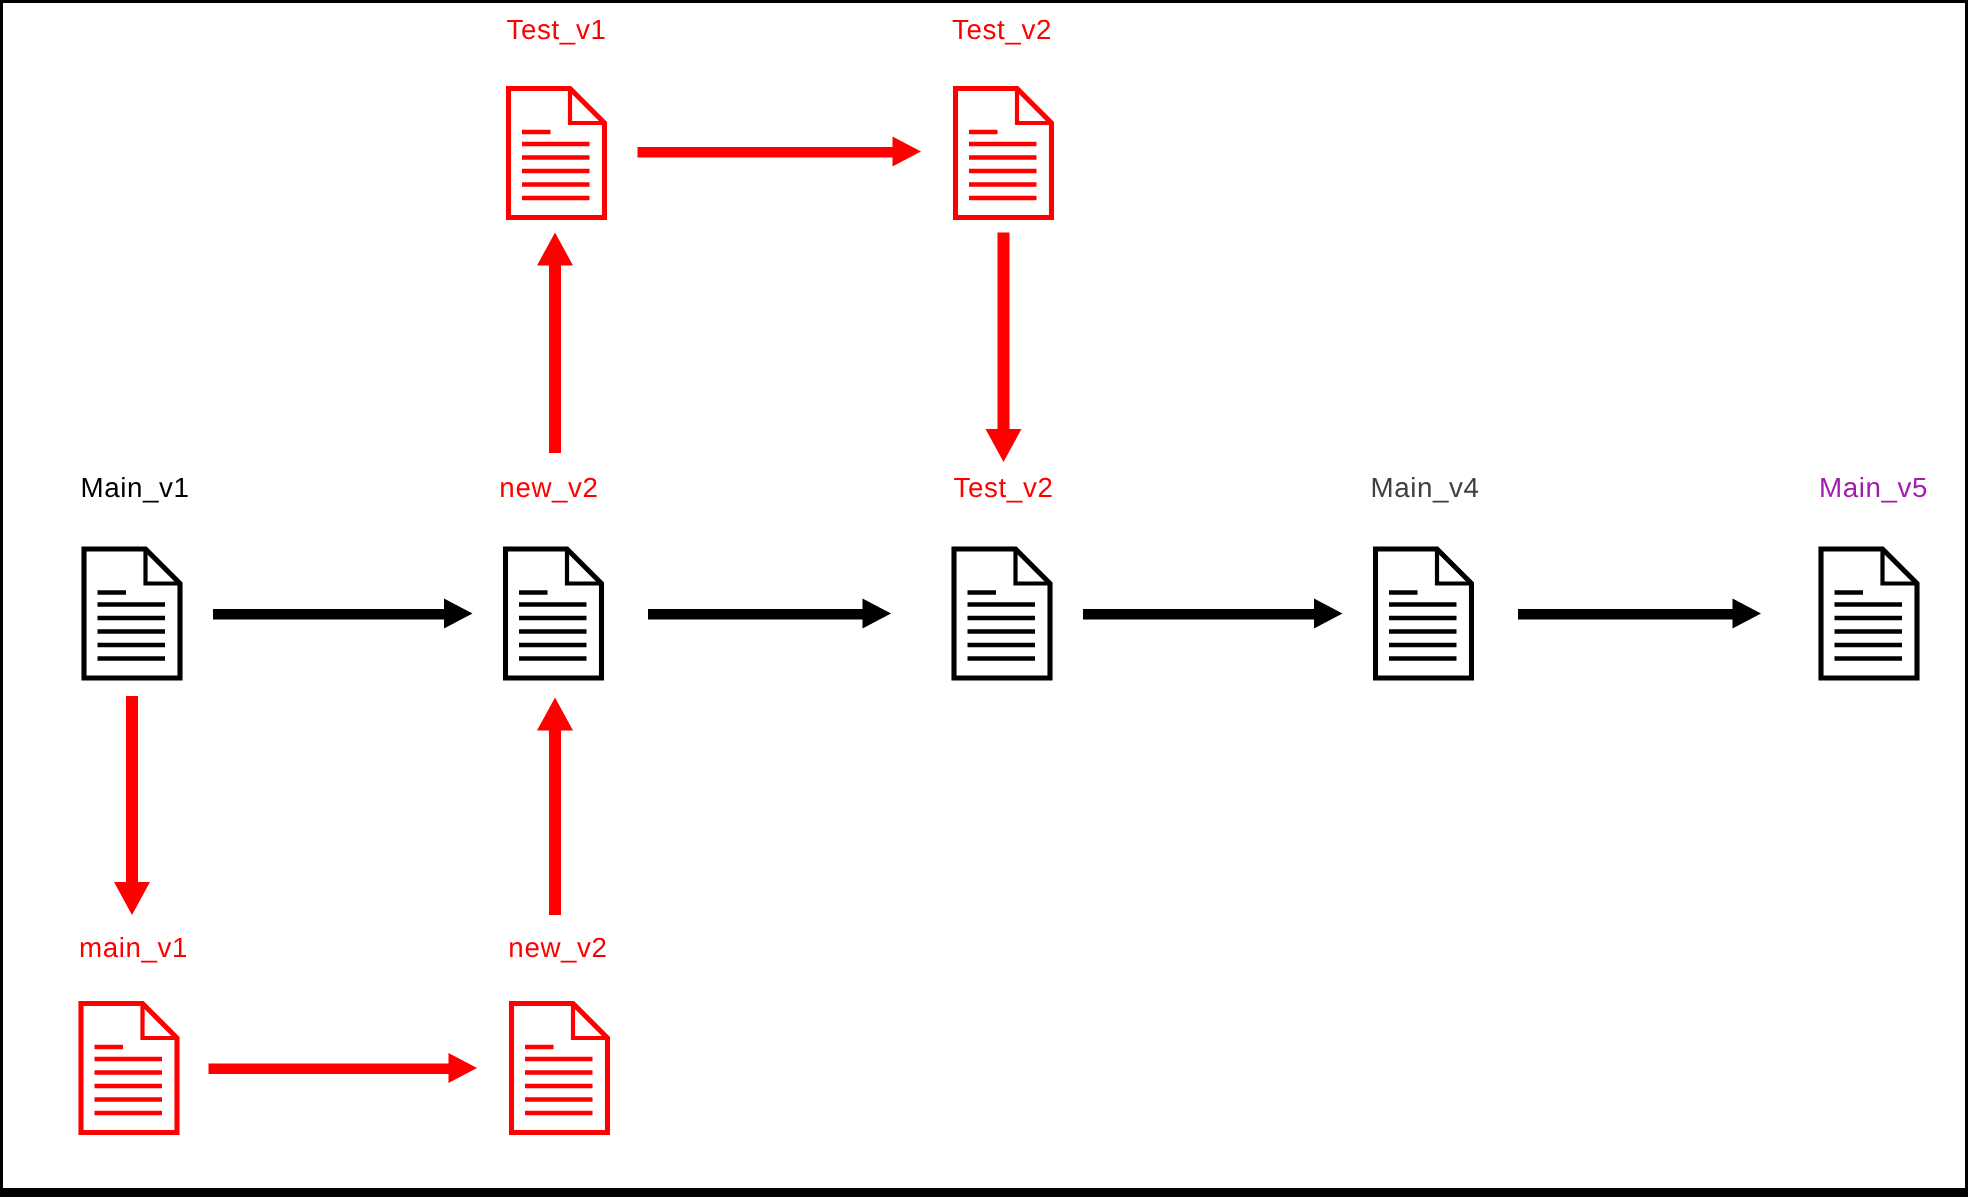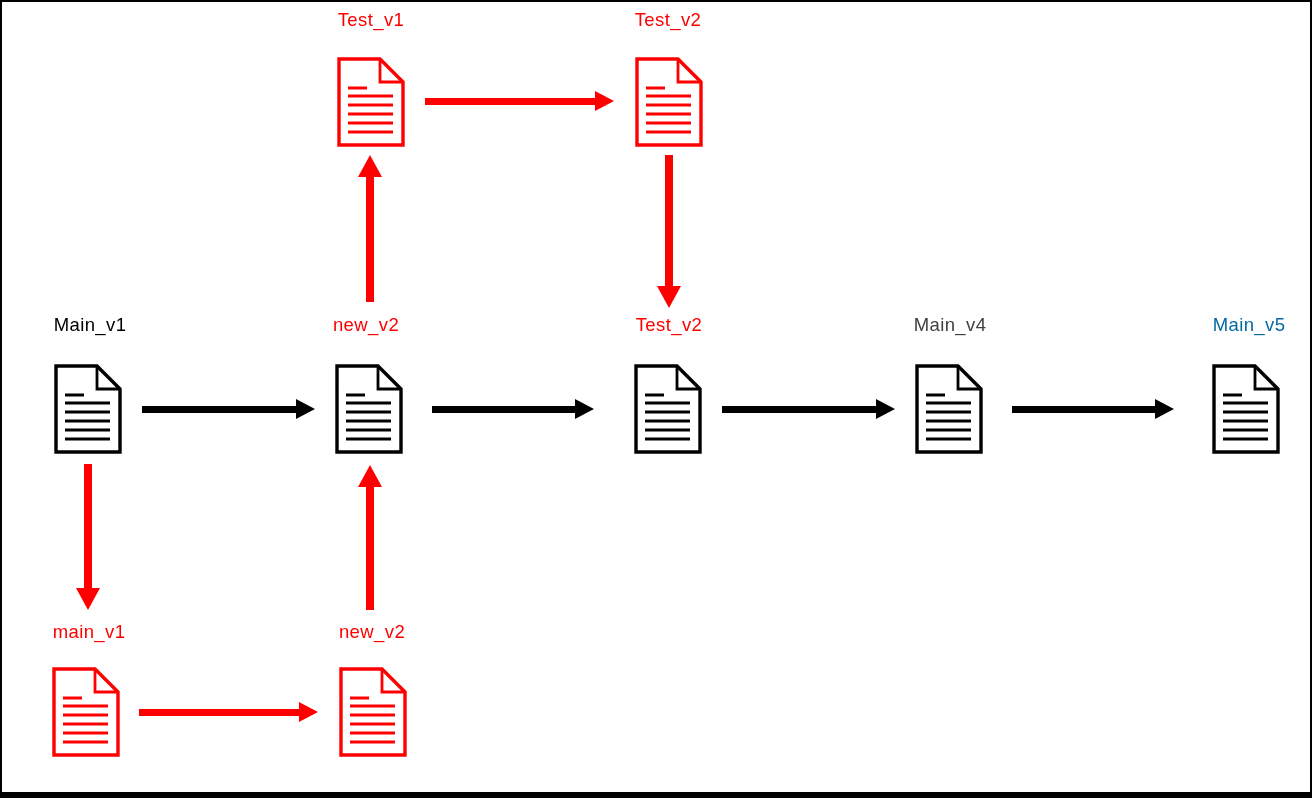--- a/index.html
+++ b/index.html
@@ -118,21 +118,21 @@
         <line x1="11" y1="31" x2="30" y2="31"></line>
         <line x1="11" y1="39" x2="56" y2="39"></line>
         <line x1="11" y1="48" x2="56" y2="48"></line>
         <line x1="11" y1="57" x2="56" y2="57"></line>
         <line x1="11" y1="66" x2="56" y2="66"></line>
         <line x1="11" y1="75" x2="56" y2="75"></line>
       </g>
     </svg>
   </div>
     <div class="node">
-    <div class="node-label" style="left: 1247px; top: 313px; color: #0369a1;">Main_v5</div>
+    <div class="node-label" style="left: 1247px; top: 313px; color: #a21caf;">Main_v5</div>
     <svg class="doc-svg" width="68" height="90" viewBox="0 0 68 90" xmlns="http://www.w3.org/2000/svg" style="left: 1210px; top: 362px; color: rgb(0, 0, 0);">
       <path class="doc-outline" d="M 2 2 H 43 L 66 25 V 88 H 2 Z"></path>
       <path class="doc-fold" d="M 43 2 V 25 H 66"></path>
       <g class="doc-lines">
         <line x1="11" y1="31" x2="30" y2="31"></line>
         <line x1="11" y1="39" x2="56" y2="39"></line>
         <line x1="11" y1="48" x2="56" y2="48"></line>
         <line x1="11" y1="57" x2="56" y2="57"></line>
         <line x1="11" y1="66" x2="56" y2="66"></line>
         <line x1="11" y1="75" x2="56" y2="75"></line>

